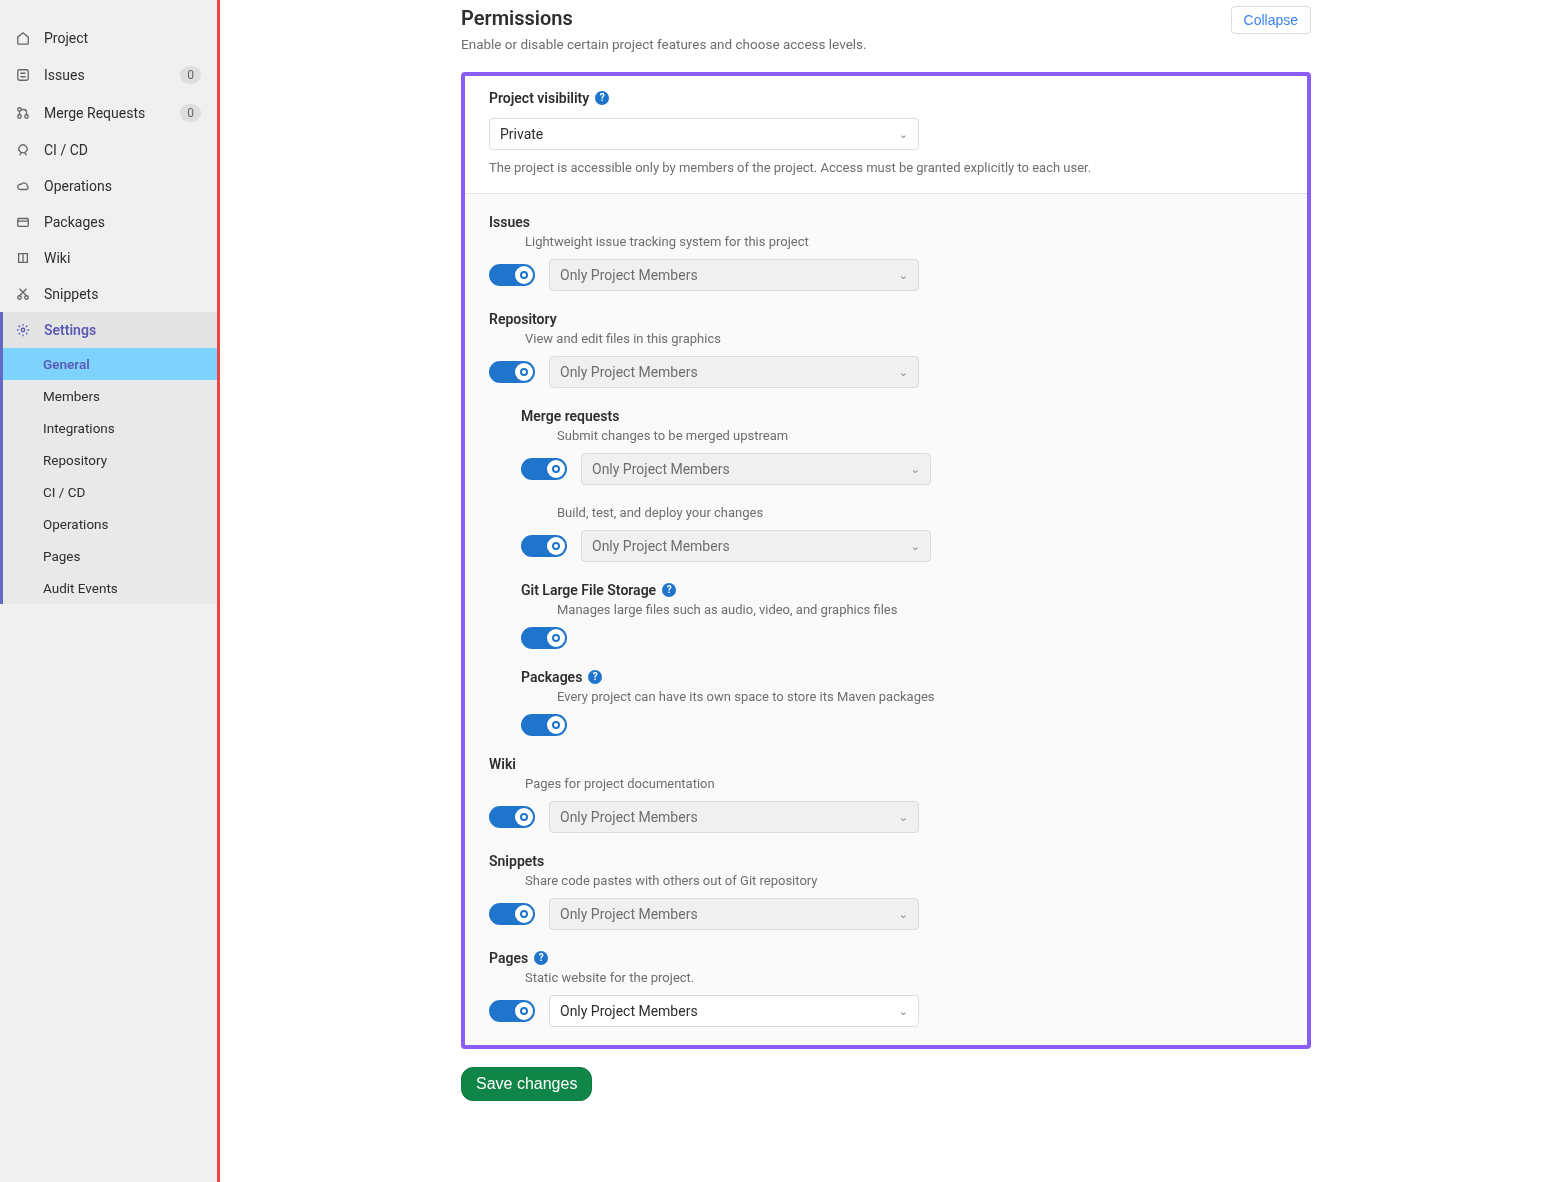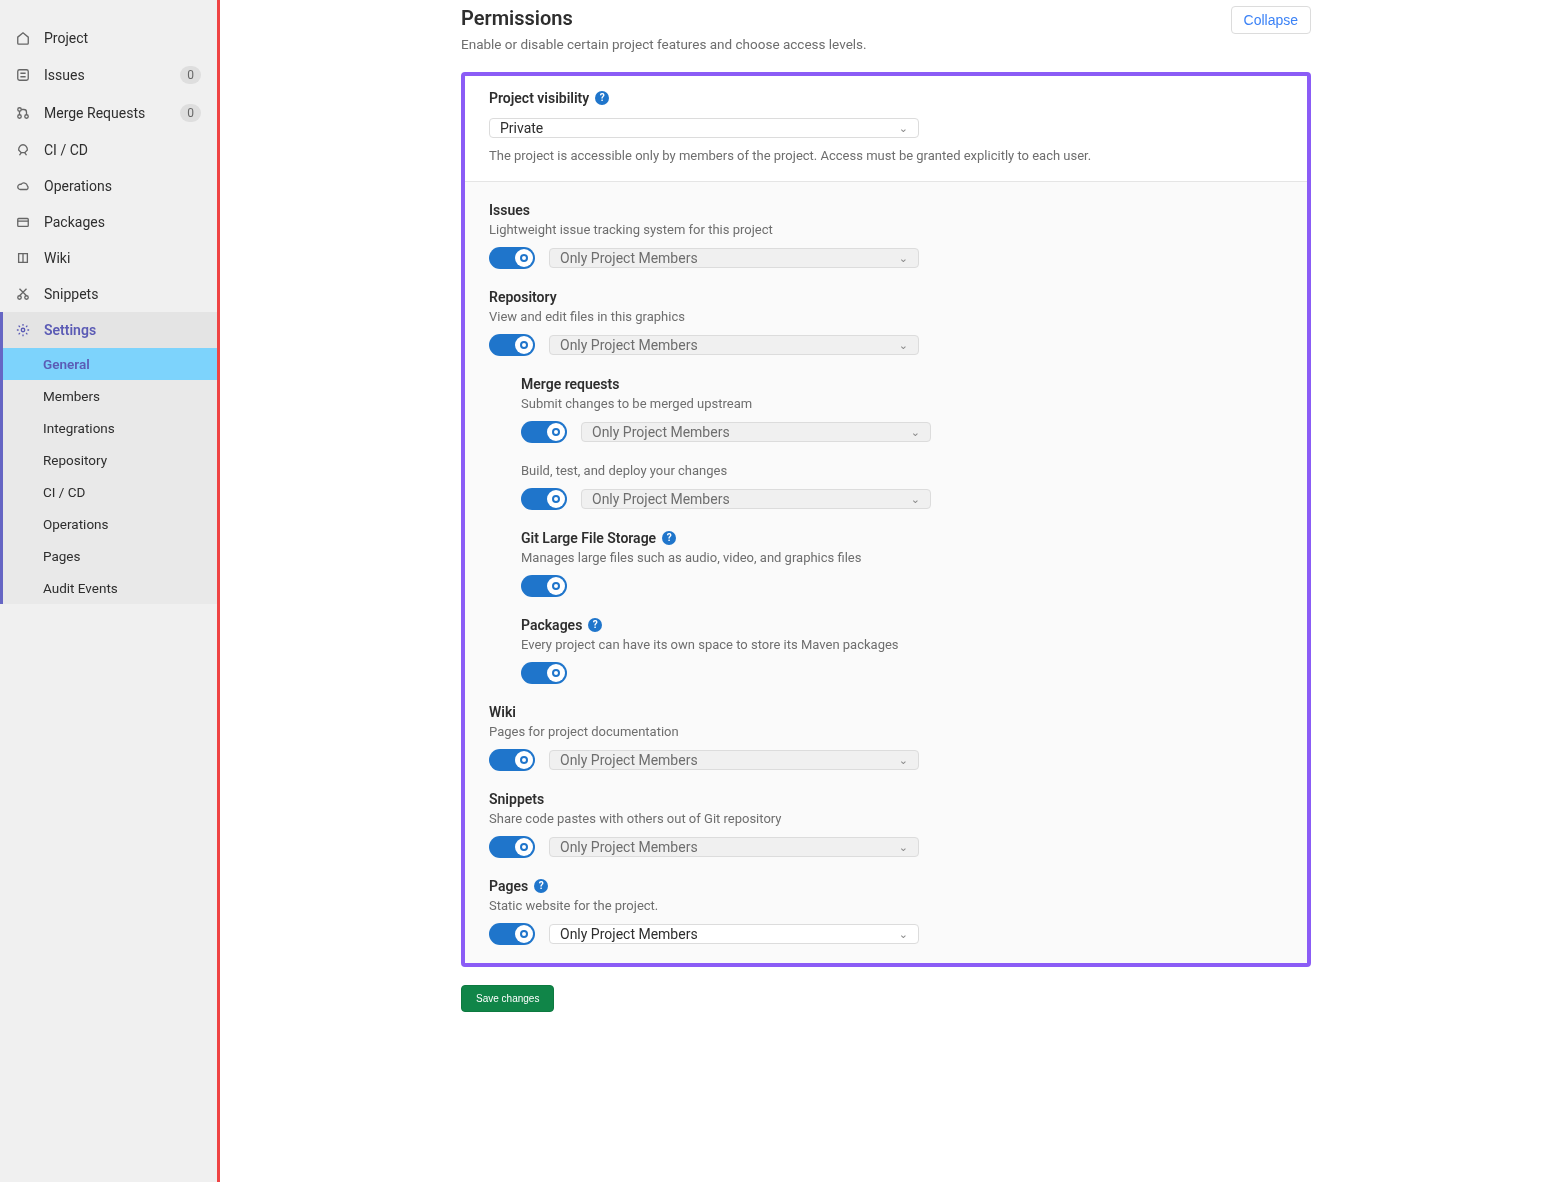--- a/index.html
+++ b/index.html
@@ -119,20 +119,21 @@
     font-size: 14px;
     margin-bottom: 4px;
     display: flex;
     align-items: center;
     gap: 6px;
   }
   .feature-desc {
     color: #6e6e6e;
     font-size: 13px;
     margin-bottom: 10px;
+    margin-left: 36px;
   }
   .control-row {
     display: flex;
     align-items: center;
     gap: 14px;
   }
   .indent-1 { margin-left: 32px; }
   .help-icon {
     width: 14px;
     height: 14px;
@@ -144,21 +145,21 @@
     display: inline-flex;
     align-items: center;
     justify-content: center;
     line-height: 1;
   }
   .select-control {
     display: flex;
     align-items: center;
     justify-content: space-between;
     width: 370px;
-    height: 20px;
+    height: 32px;
     border: 1px solid #dcdcdc;
     border-radius: 4px;
     padding: 0 10px;
     font-size: 14px;
     color: #2e2e2e;
     background: #fff;
   }
   .select-control.disabled {
     background: #f0f0f0;
     color: #6e6e6e;
@@ -199,23 +200,23 @@
     color: #6e6e6e;
     font-size: 13px;
     margin-top: 10px;
   }
   .feature-spacer { height: 14px; }
   .save-btn {
     margin-top: 18px;
     background: #108548;
     color: #fff;
     border: 1px solid #0d7a40;
-    border-radius: 4px;
+    border-radius: 12px;
     padding: 7px 14px;
-    font-size: 10px;
+    font-size: 16px;
     cursor: pointer;
   }
   svg { display:block; }
 </style>
 </head>
 <body>
 
 <div class="layout">
 
   <div class="sidebar">

